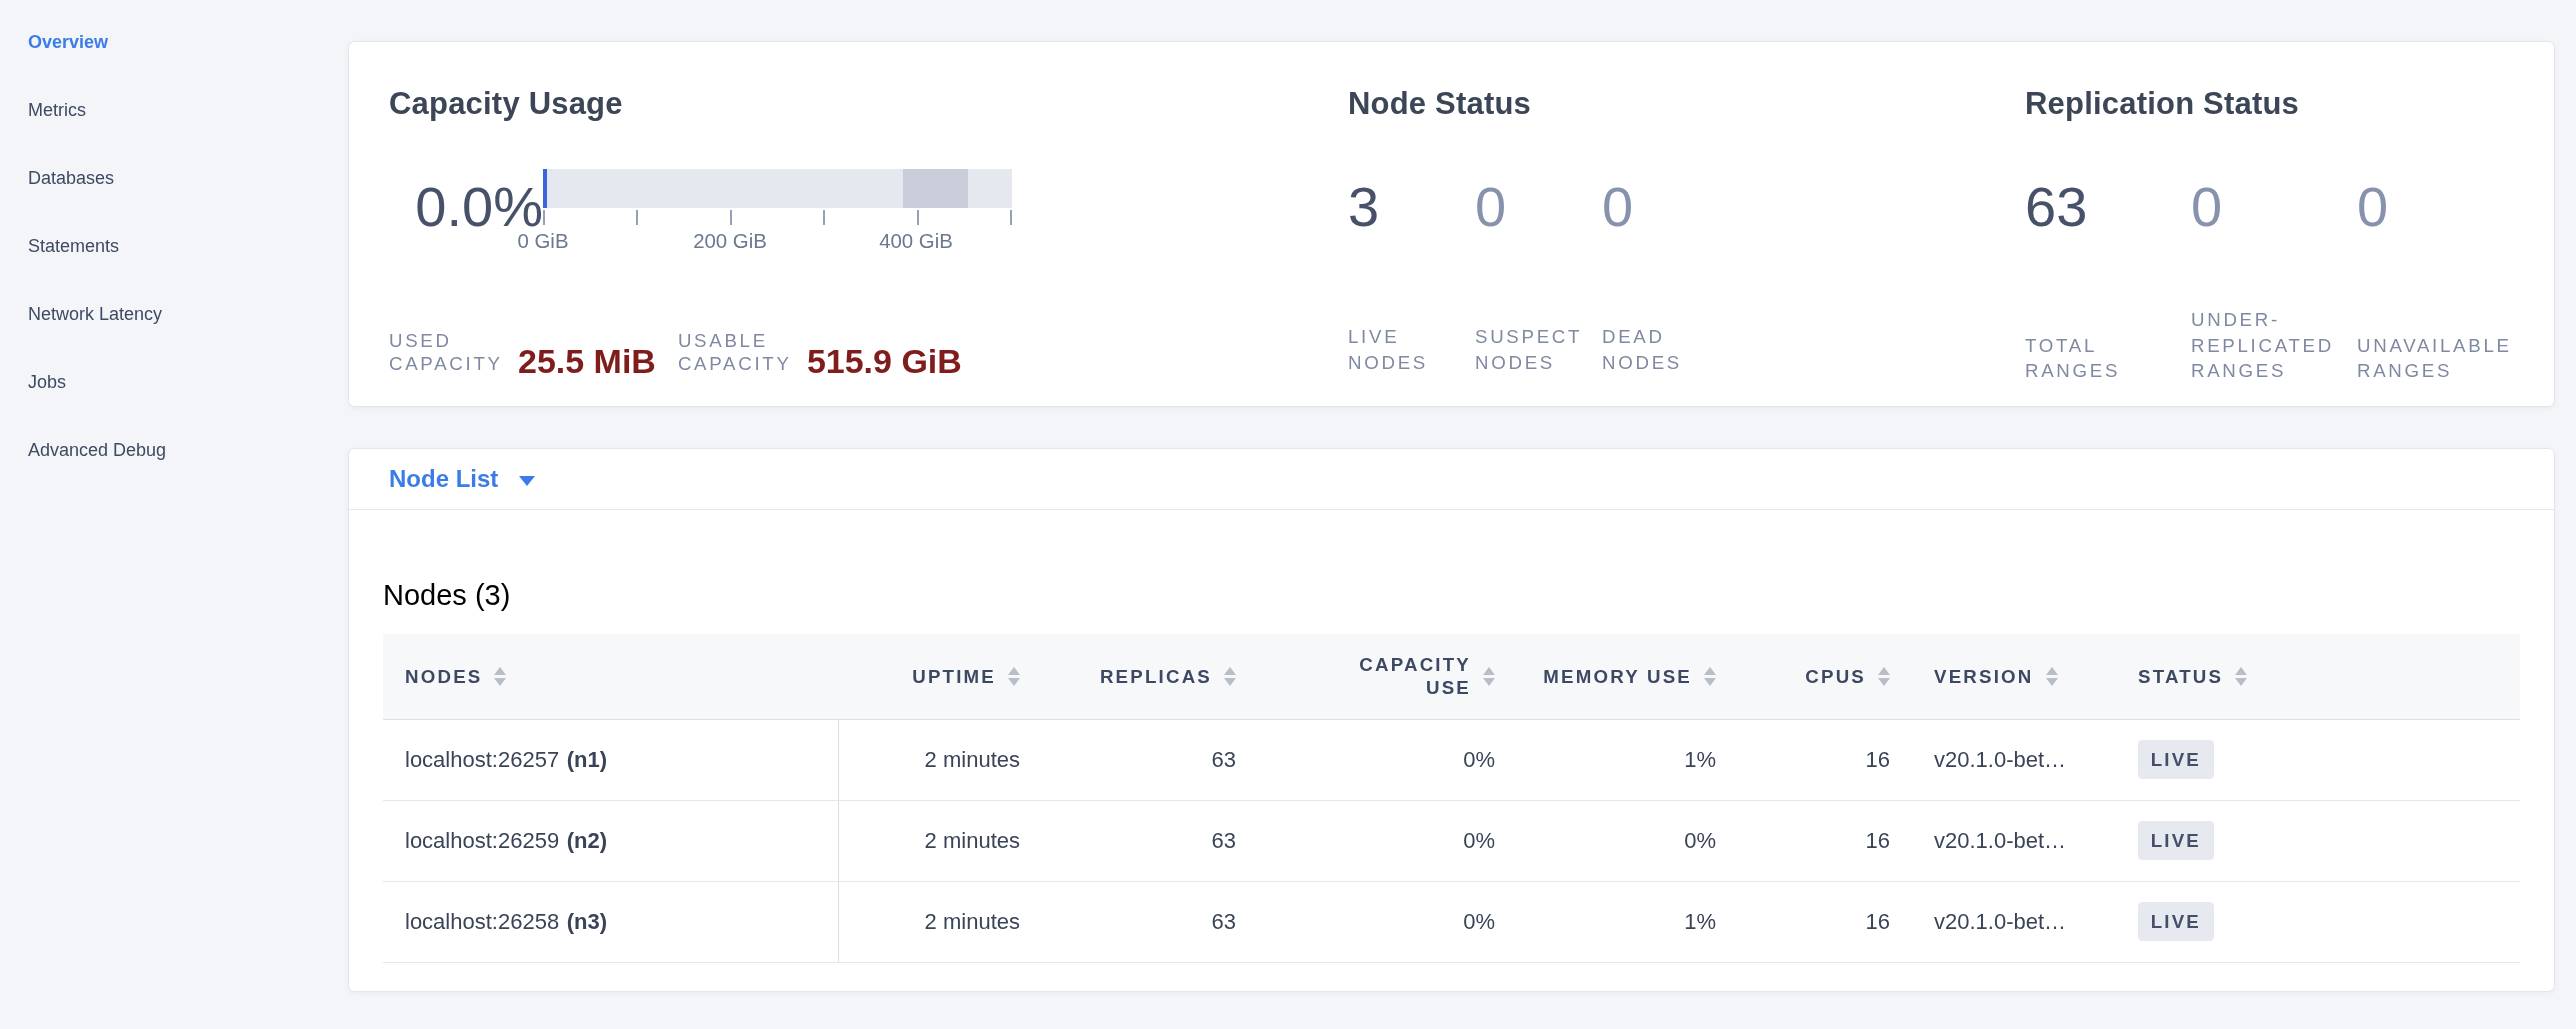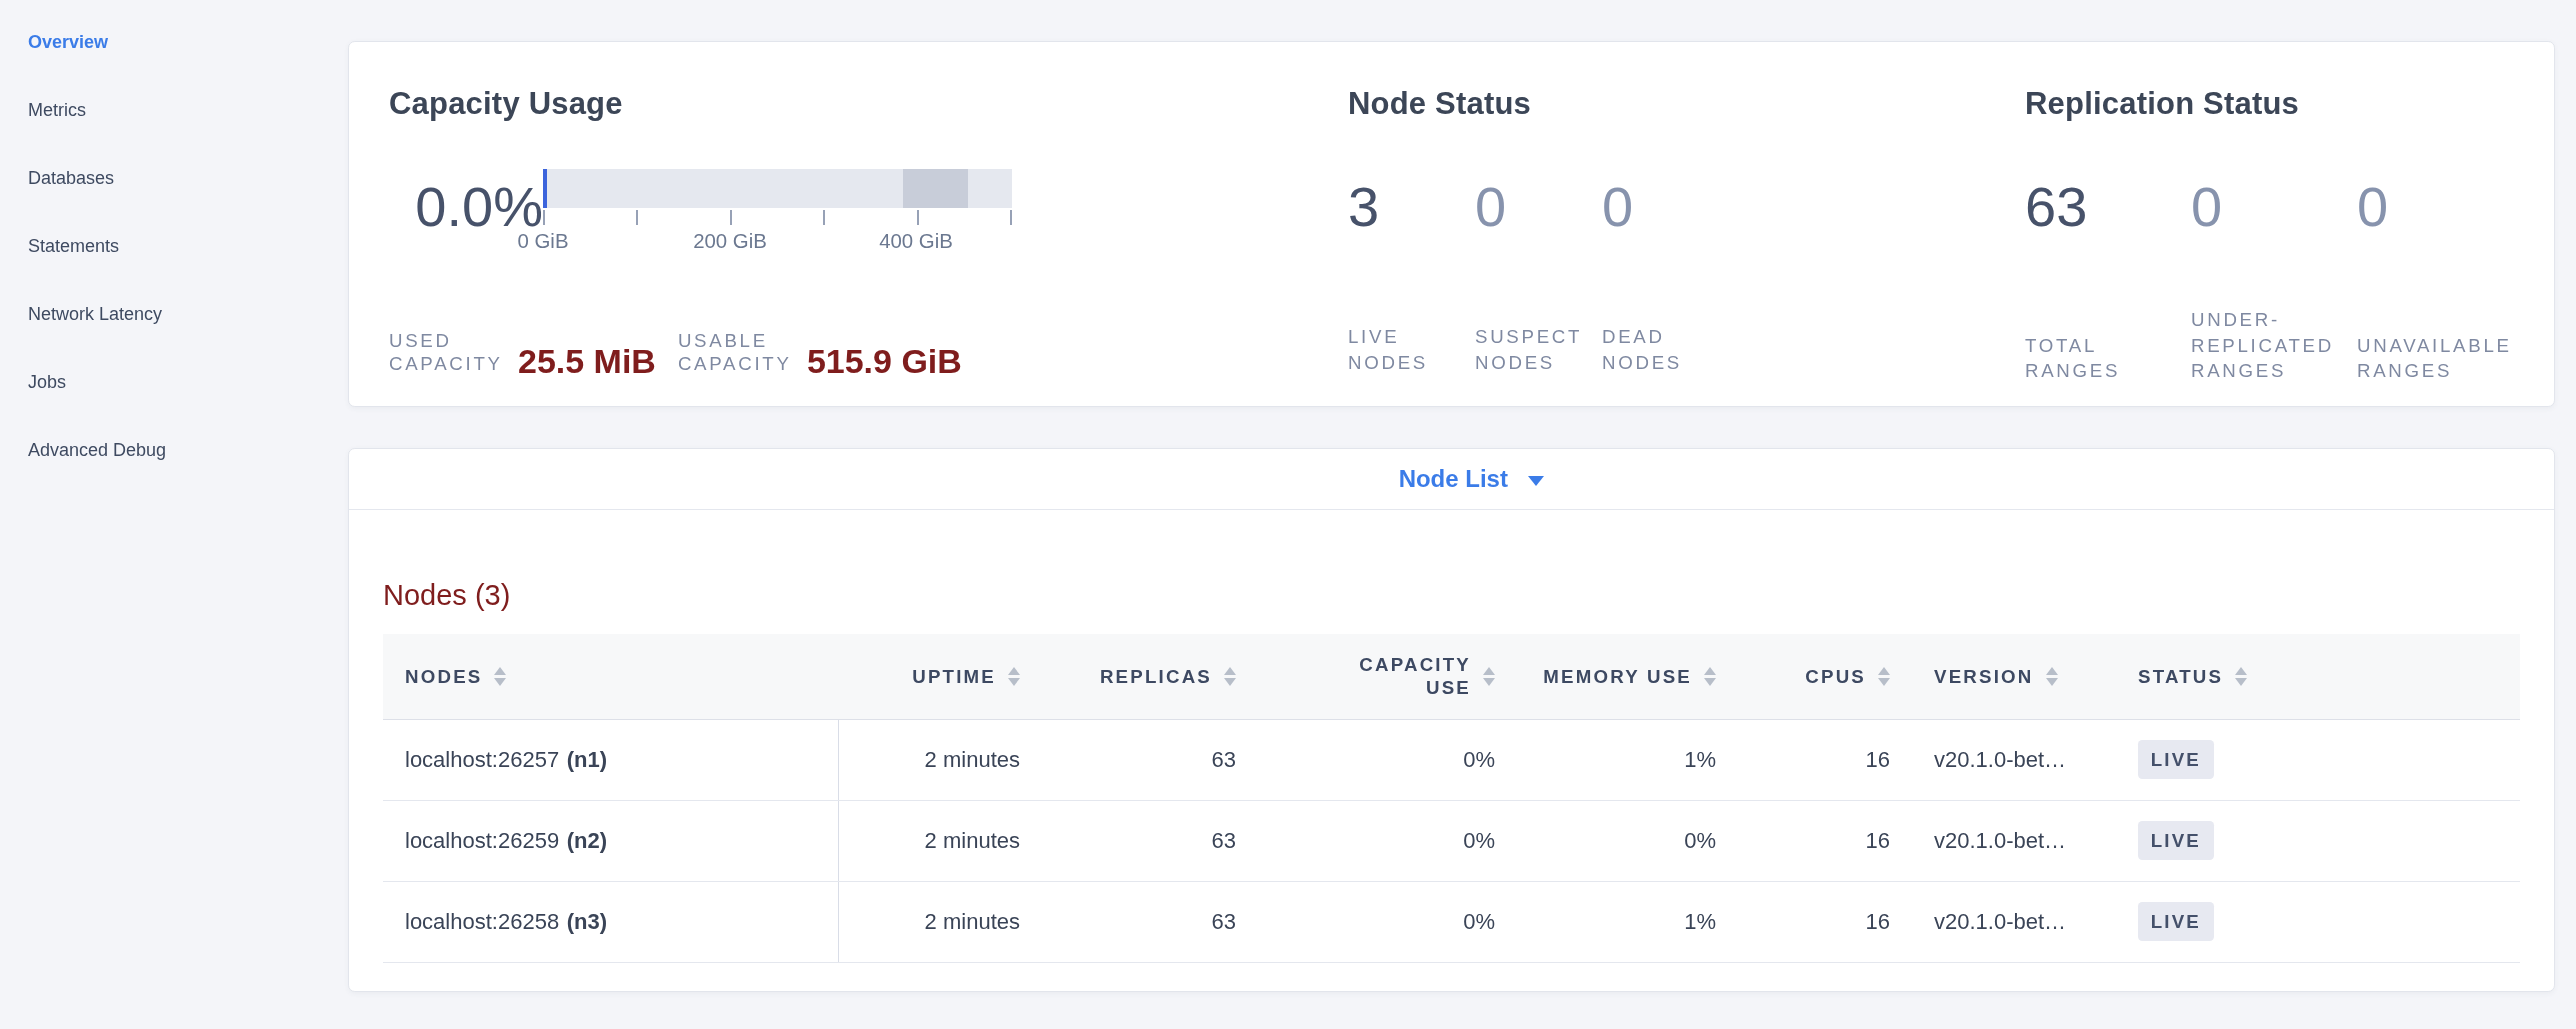--- a/index.html
+++ b/index.html
@@ -60,32 +60,32 @@
   .tick-label { position:absolute; top:61px; transform:translateX(-50%); font-size:20.4px; color:#6b7890; white-space:nowrap; }
 
   .cap-stats { position:absolute; top:265px; height:68px; display:flex; align-items:flex-end; gap:22px; }
   .cap-stat { display:flex; align-items:flex-end; gap:15.3px; }
   .cap-stat .mini-label { line-height:23px; }
   .stat-value { font-size:34px; font-weight:700; color:#7f1d1d; line-height:1; transform:translateY(2.5px); white-space:nowrap; }
 
   
   .nodelist-bar {
     height:61px; border-bottom:0.8px solid #e4e7ee;
-    display:flex; align-items:center; padding-left:40px;justify-content:center;
+    display:flex; align-items:center; padding-left:40px;
   }
   .nodelist-link { display:flex; align-items:center; cursor:pointer; }
   .nodelist-link span { font-size:24px; font-weight:600; color:#3b7ce8; }
   .caret-down {
     width:0; height:0; margin-left:20.4px; margin-top:3.4px;
     border-left:8.5px solid transparent; border-right:8.5px solid transparent;
     border-top:10.2px solid #3b7ce8;
   }
 
   .nodes-body { padding:0 34px; }
-  .nodes-heading { margin-top:69px; font-size:29px; font-weight:500; color:#7f1d1d; }
+  .nodes-heading { margin-top:69px; font-size:29px; font-weight:500; color:#000000; }
 
   table.nodes { width:2137px; margin-top:22px; border-collapse:collapse; table-layout:fixed; }
   col.c-nodes{width:455px} col.c-uptime{width:204px} col.c-replicas{width:216px}
   col.c-capuse{width:259px} col.c-mem{width:221px} col.c-cpus{width:174px}
   col.c-version{width:204px} col.c-status{width:auto}
 
   thead th { background:#f7f8f9; height:85px; border-bottom:0.8px solid #dde0e8; padding:0; }
   .th-flex { display:flex; align-items:center; font-size:18.7px; font-weight:700; letter-spacing:2.2px; color:#3d4962; }
   .th-left  .th-flex { justify-content:flex-start; padding-left:22px; }
   .th-right .th-flex { justify-content:flex-end;  padding-right:22px; }

